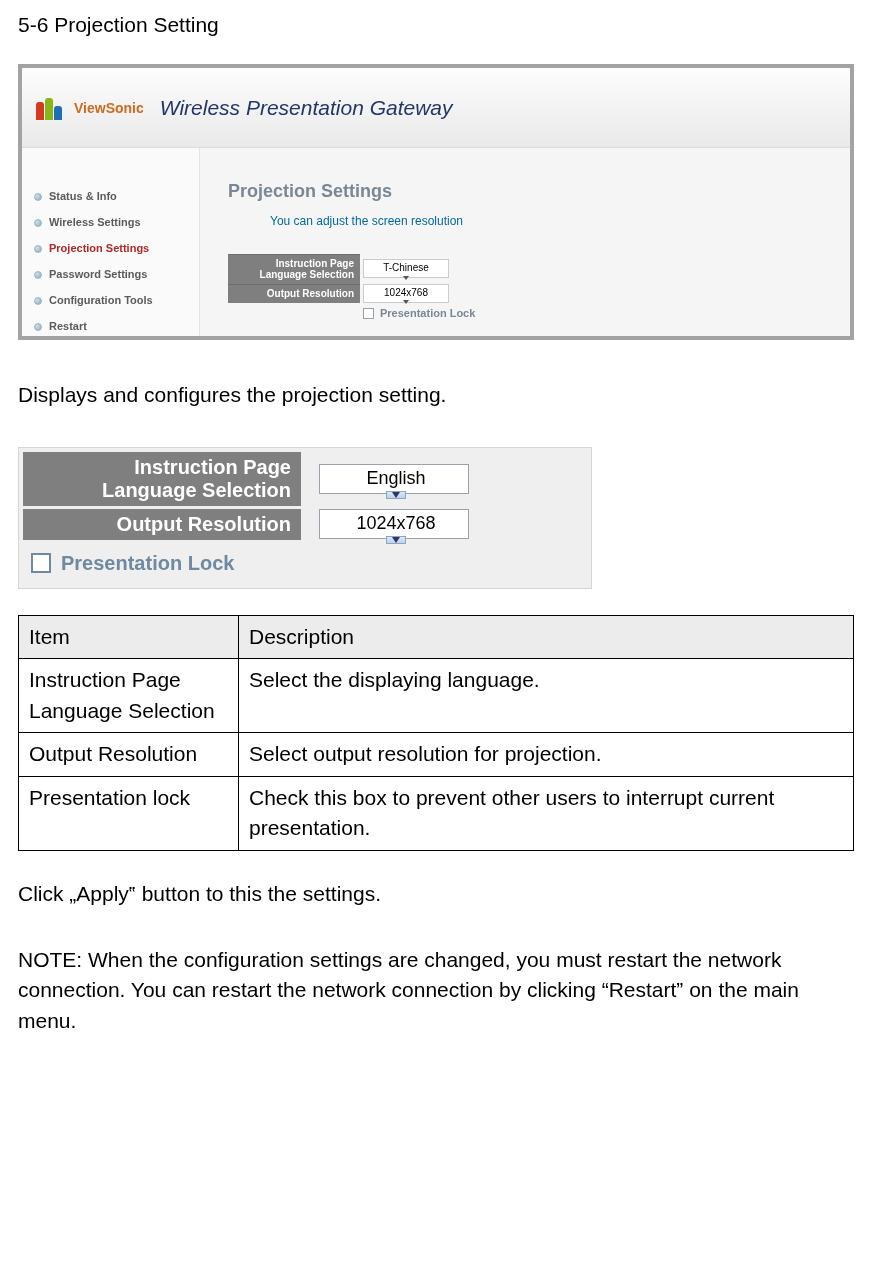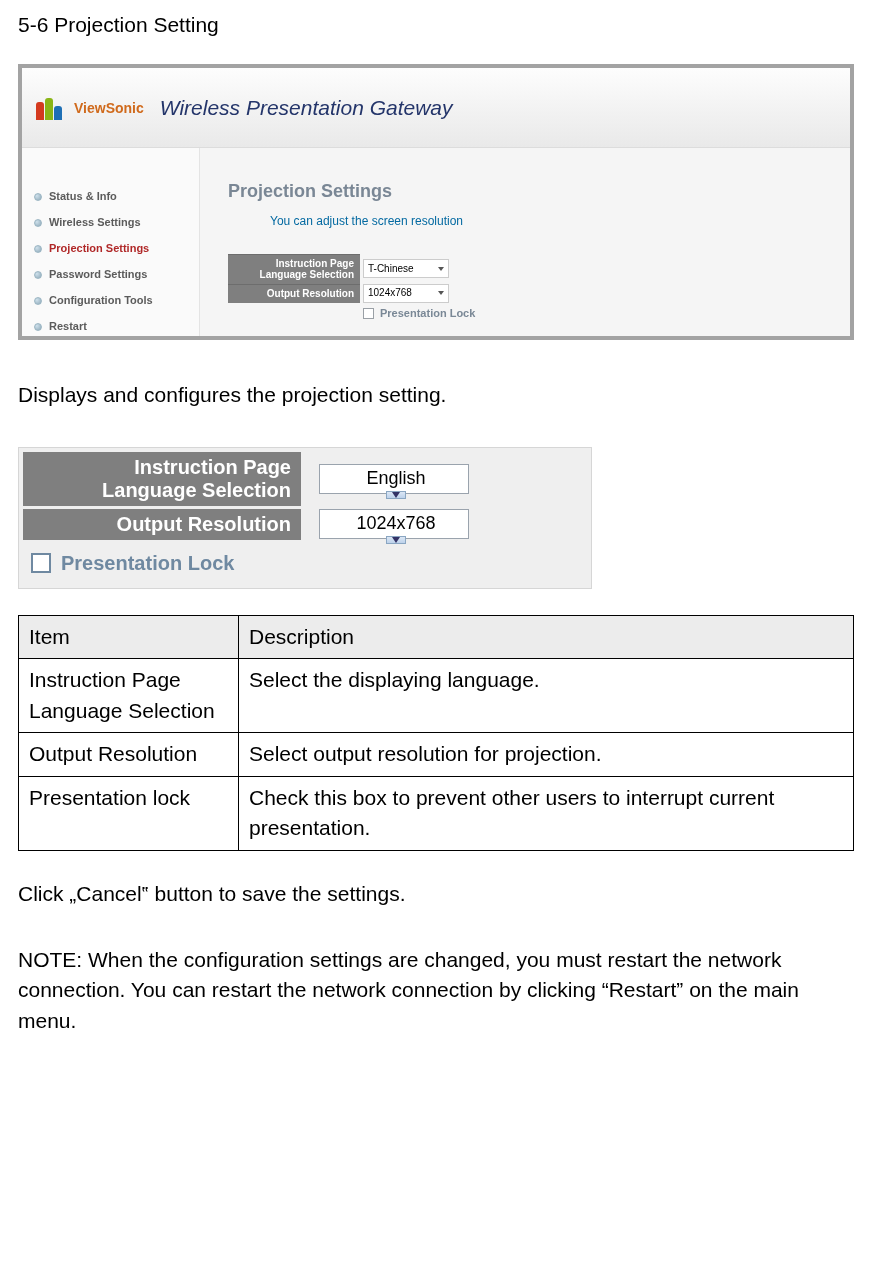--- a/index.html
+++ b/index.html
@@ -74,21 +74,21 @@
   .panel-title { color:#7a8795; font-size:18px; font-weight:bold; margin-bottom:8px;}
   .panel-sub   { color:#0369a1; font-size:12px; margin-bottom:24px;margin-left:42px;}
   .form-row { display:flex; align-items:stretch; margin:0; }
   .form-label {
     width:132px; color:#fff; font-weight:bold; font-size:10px; text-align:right;
     padding:3px 6px; background:#7f7f7f; border-top:1px solid #6d6d6d; line-height:1.15;
   }
   .form-field {
     width:86px; background:#fff; border:1px solid #ccc; font-size:10px;
     display:flex; align-items:center; justify-content:space-between;
-    padding:1px 4px; height:19px; align-self:center; margin-left:3px;
+    padding:1px 4px; height:19px; align-self:center; margin-left:3px;flex-direction:column;
   }
   .form-field .caret {
     width:0;height:0;border-left:3px solid transparent;border-right:3px solid transparent;border-top:4px solid #555;
   }
   .lock-row { display:flex; align-items:center; gap:6px; margin-top:3px; margin-left:3px;}
   .lock-row .cb { width:11px;height:11px;border:1px solid #9aa0a6;background:#fff;}
   .lock-row .lbl { font-size:11px; color:#7a8896; font-weight:bold;}
   .btn-row { position:absolute; right:16px; top:220px; display:flex; gap:6px;margin-left:17px;}
   .gbtn {
     background:linear-gradient(#b7b7b7,#969696);
@@ -257,14 +257,14 @@
         <td class="col-item">Output Resolution</td>
         <td>Select output resolution for projection.</td>
       </tr>
       <tr>
         <td class="col-item">Presentation lock</td>
         <td>Check this box to prevent other users to interrupt current presentation.</td>
       </tr>
     </tbody>
 </table>
 
-<div class="para">Click „Cancel‟ button to save the settings.</div>
+<div class="para">Click „Apply‟ button to this the settings.</div>
 <div class="para" style="margin-bottom:0">NOTE: When the configuration settings are changed, you must restart the network connection. You can restart the network connection by clicking “Restart” on the main menu.</div>
 
 </body></html>

